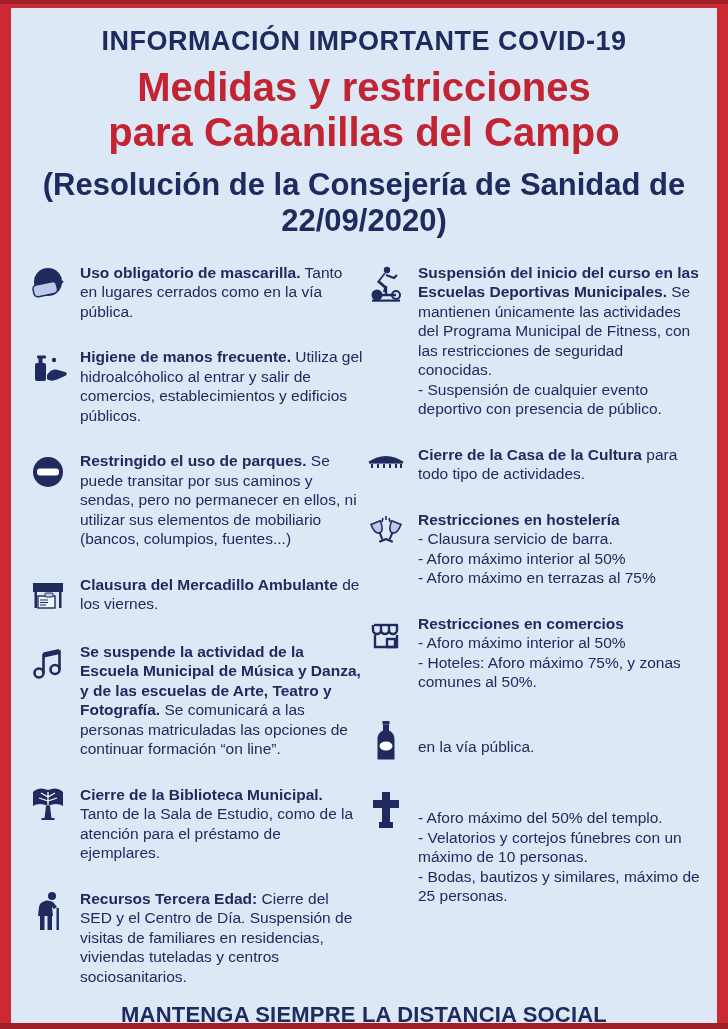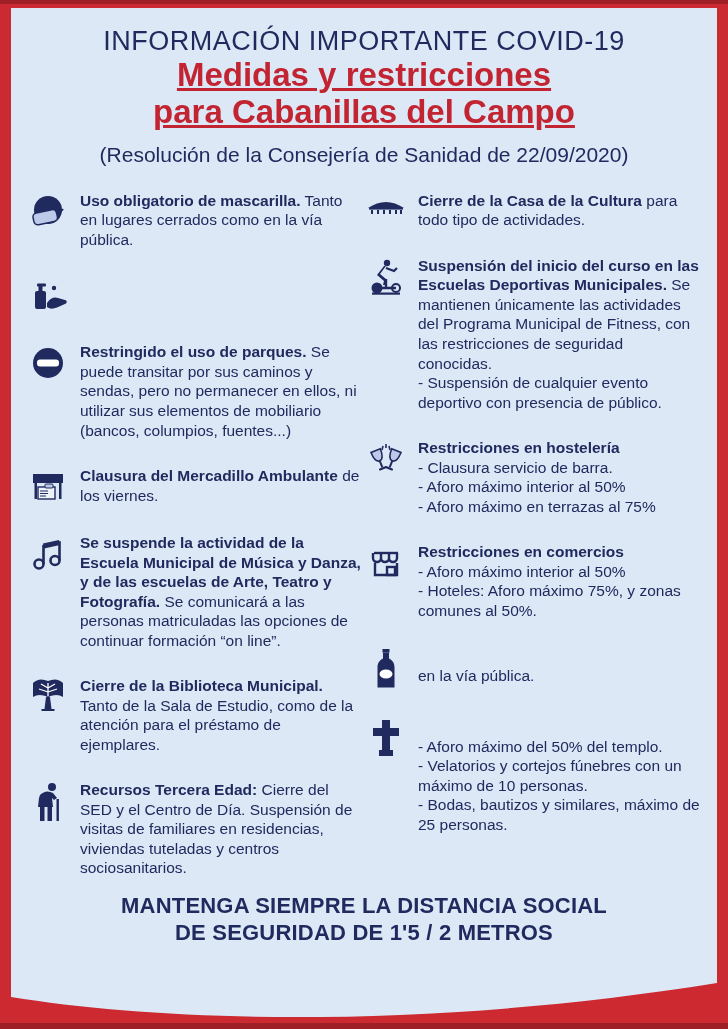--- a/index.html
+++ b/index.html
@@ -24,23 +24,23 @@
   }
   .frame-top{position:absolute;top:0;left:0;right:0;height:4px;background:var(--dark_red);z-index:3;}
   .frame-bottom{position:absolute;bottom:0;left:0;right:0;height:6px;background:var(--dark_red);z-index:3;}
   .inner{
     position:absolute;top:8px;left:11px;right:11px;bottom:0;
     background:var(--bg_blue);
     display:flex;flex-direction:column;
   }
   
   .header{text-align:center;padding-top:18px;}
-  .kicker{font-size:27px;font-weight:400;letter-spacing:.5px;color:var(--navy);}
-  .title{font-size:33px;line-height:1.12;font-weight:bold;color:var(--accent_red);text-decoration:underline;}
-  .subtitle{font-size:21px;color:var(--navy);margin-top:12px;font-weight:400;}
+  .kicker{font-size:27px;font-weight:700;letter-spacing:.5px;color:var(--navy);}
+  .title{font-size:40px;line-height:1.12;font-weight:bold;color:var(--accent_red);margin-top:8px;}
+  .subtitle{font-size:31px;color:var(--navy);margin-top:12px;font-weight:700;}
   
   .content{
     display:grid;grid-template-columns:1fr 1fr;
     padding:24px 16px 0 14px;
     flex:0 0 auto;
   }
   .col{display:flex;flex-direction:column;}
   .item{display:flex;gap:9px;margin-bottom:26px;}
   .item:last-child{margin-bottom:0;}
   .icon-box{flex:0 0 46px;display:flex;justify-content:center;align-items:flex-start;padding-top:1px;}
@@ -89,20 +89,21 @@
         <div class="item">
           <span class="icon-box">
             <svg width="40" height="40" viewBox="0 0 40 40">
               <rect x="7" y="15" width="11" height="18" rx="2" fill="var(--navy)"></rect>
               <rect x="10.5" y="10" width="4" height="5" fill="var(--navy)"></rect>
               <rect x="9" y="7.5" width="9" height="3" rx="1" fill="var(--navy)"></rect>
               <circle cx="26" cy="12" r="2.2" fill="var(--navy)"></circle>
               <path d="M19,27 q5,-7 11,-5 l7,2 q3,1 1,3.5 l-9,4 q-6,2.5 -10,-0.5 z" fill="var(--navy)"></path>
             </svg>
           </span>
+          <p class="item-text"><b>Higiene de manos frecuente.</b> <span class="body">Utiliza gel hidroalcóholico al entrar y salir de comercios, establecimientos y edificios públicos.</span></p>
         </div>
 
         <div class="item">
           <span class="icon-box">
             <svg width="40" height="40" viewBox="0 0 40 40">
               <circle cx="20" cy="20" r="15" fill="var(--navy)"></circle>
               <rect x="9" y="16.5" width="22" height="7" rx="3" fill="#ffffff"></rect>
             </svg>
           </span>
           <p class="item-text"><b>Restringido el uso de parques.</b> <span class="body">Se puede transitar por sus caminos y sendas, pero no permanecer en ellos, ni utilizar sus elementos de mobiliario (bancos, columpios, fuentes...)</span></p>
@@ -156,50 +157,50 @@
               <rect x="19.5" y="25" width="4.5" height="15" fill="var(--navy)"></rect>
               <rect x="28.5" y="18" width="2.4" height="22" fill="var(--navy)"></rect>
             </svg>
           </span>
           <p class="item-text"><b>Recursos Tercera Edad:</b> <span class="body">Cierre del SED y el Centro de Día. Suspensión de visitas de familiares en residencias, viviendas tuteladas y centros sociosanitarios.</span></p>
         </div>
 
       </div>
 
       <div class="col">
-
-        <div class="item">
-          <span class="icon-box">
-            <svg width="40" height="26" viewBox="0 0 40 26">
-              <path d="M2,16 Q20,4 38,16 z" fill="var(--navy)"></path>
-              <rect x="3" y="16" width="34" height="1.6" fill="var(--navy)"></rect>
-              <path d="M5,18 h2 v4 h-2 z M11,18 h2 v4 h-2 z M17,18 h2 v4 h-2 z M23,18 h2 v4 h-2 z M29,18 h2 v4 h-2 z M34,18 h2 v4 h-2 z" fill="var(--navy)"></path>
-            </svg>
-          </span>
-          <p class="item-text"><b>Cierre de la Casa de la Cultura</b> <span class="body">para todo tipo de actividades.</span></p>
-        </div>
 
         <div class="item">
           <span class="icon-box">
             <svg width="40" height="40" viewBox="0 0 40 40">
               <circle cx="21" cy="6" r="3.2" fill="var(--navy)"></circle>
               <path d="M20,9 l-6,8 6,5 v6 h-3 l1,-4 -7,-6 7,-9 z" fill="var(--navy)"></path>
               <path d="M20,11 l8,3 3,-3" stroke="var(--navy)" stroke-width="2.2" fill="none"></path>
               <circle cx="11" cy="31" r="5.5" fill="var(--navy)"></circle>
               <circle cx="30" cy="31" r="4" fill="none" stroke="var(--navy)" stroke-width="2"></circle>
               <path d="M11,31 h19 M20,22 v9" stroke="var(--navy)" stroke-width="2.4" fill="none"></path>
               <rect x="6" y="35.5" width="28" height="2.2" fill="var(--navy)"></rect>
             </svg>
           </span>
           <p class="item-text"><b>Suspensión del inicio del curso en las Escuelas Deportivas Municipales.</b> <span class="body">Se mantienen únicamente las actividades del Programa Municipal de Fitness, con las restricciones de seguridad conocidas.
 - Suspensión de cualquier evento deportivo con presencia de público.</span></p>
         </div>
 
         <div class="item">
           <span class="icon-box">
+            <svg width="40" height="26" viewBox="0 0 40 26">
+              <path d="M2,16 Q20,4 38,16 z" fill="var(--navy)"></path>
+              <rect x="3" y="16" width="34" height="1.6" fill="var(--navy)"></rect>
+              <path d="M5,18 h2 v4 h-2 z M11,18 h2 v4 h-2 z M17,18 h2 v4 h-2 z M23,18 h2 v4 h-2 z M29,18 h2 v4 h-2 z M34,18 h2 v4 h-2 z" fill="var(--navy)"></path>
+            </svg>
+          </span>
+          <p class="item-text"><b>Cierre de la Casa de la Cultura</b> <span class="body">para todo tipo de actividades.</span></p>
+        </div>
+
+        <div class="item">
+          <span class="icon-box">
             <svg width="40" height="40" viewBox="0 0 40 40">
               <path d="M17,7 l-1,4 M20,5 v4 M23,7 l1,4" stroke="var(--navy)" stroke-width="1.6" fill="none"></path>
               <g transform="rotate(-22 13 20)">
                 <path d="M8,11 c0,8 2.5,11 5,11 c2.5,0 5,-3 5,-11 z" fill="var(--icon_light)" stroke="var(--navy)" stroke-width="1.6"></path>
                 <rect x="12" y="22" width="2" height="7" fill="var(--navy)"></rect>
                 <rect x="9" y="29" width="8" height="2.2" rx="1" fill="var(--navy)"></rect>
               </g>
               <g transform="rotate(22 27 20)">
                 <path d="M22,11 c0,8 2.5,11 5,11 c2.5,0 5,-3 5,-11 z" fill="var(--icon_light)" stroke="var(--navy)" stroke-width="1.6"></path>
                 <rect x="26" y="22" width="2" height="7" fill="var(--navy)"></rect>

